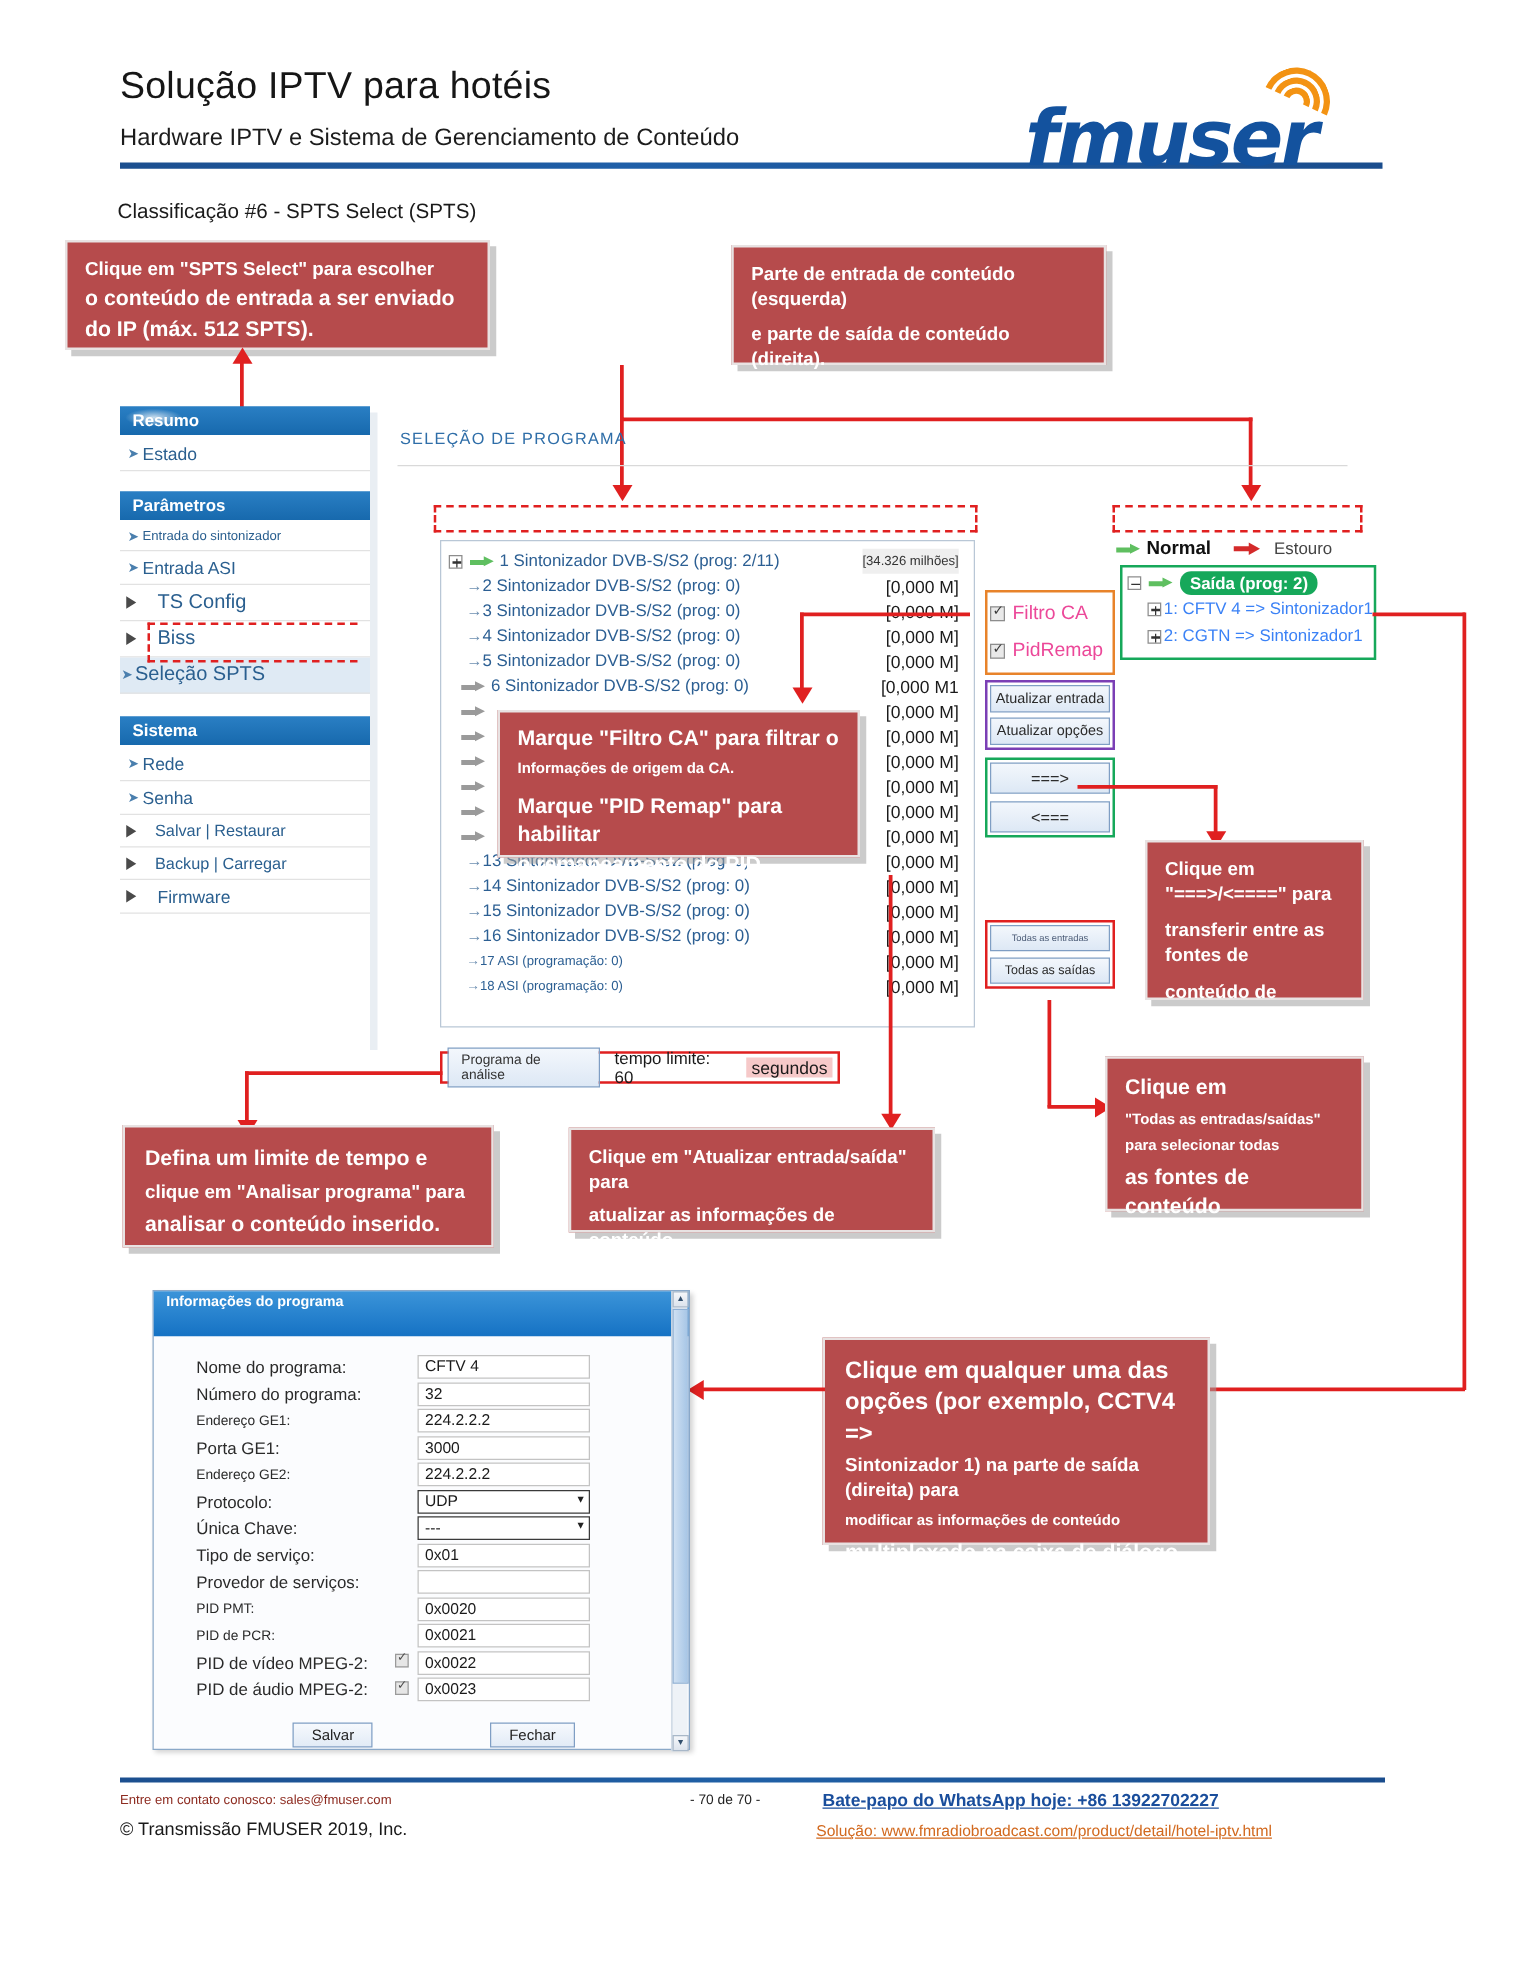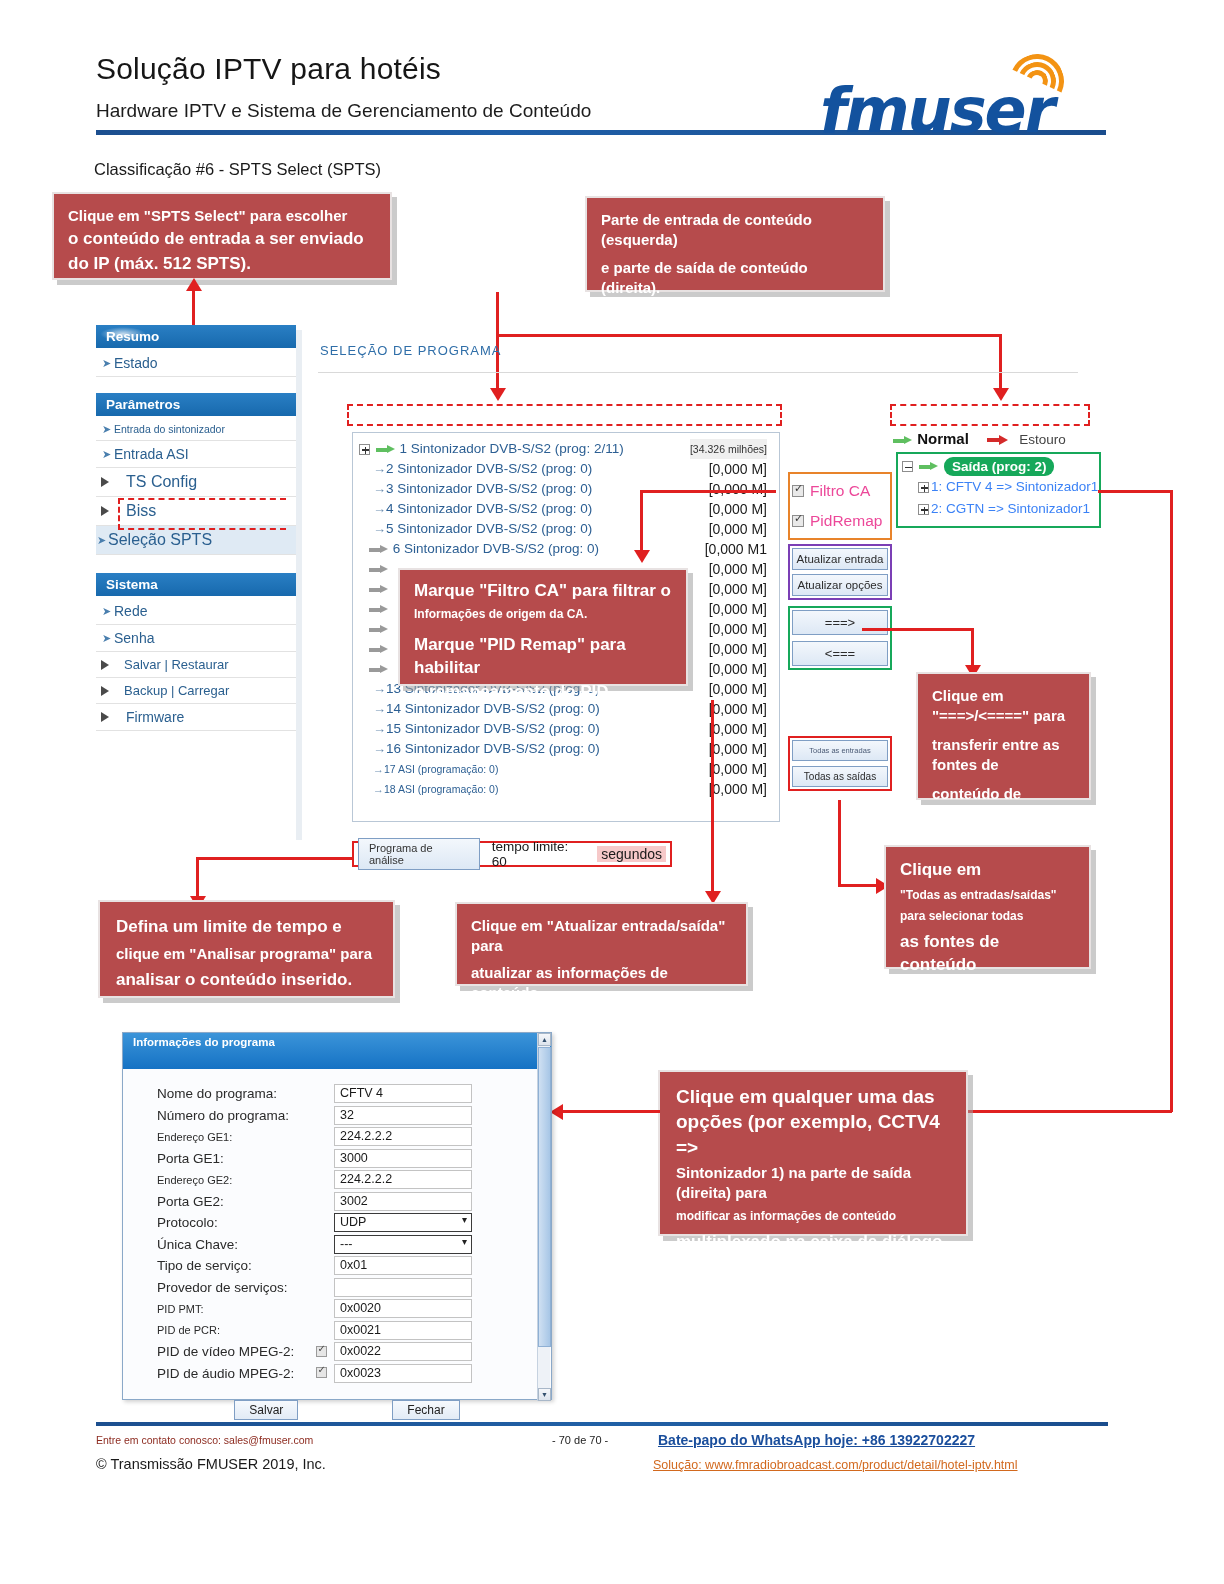--- a/index.html
+++ b/index.html
@@ -514,25 +514,20 @@
         <div class="flabel s1">Porta GE1:</div>
         <div class="fchk"></div>
         <div class="finput">3000</div>
       </div>
     <div class="frow">
         <div class="flabel s2">Endereço GE2:</div>
         <div class="fchk"></div>
         <div class="finput">224.2.2.2</div>
       </div>
     <div class="frow">
-        <div class="flabel s1">Porta GE2:</div>
-        <div class="fchk"></div>
-        <div class="finput">3002</div>
-      </div>
-    <div class="frow">
         <div class="flabel s1">Protocolo:</div>
         <div class="fchk"></div>
         <div class="finput sel">UDP</div>
       </div>
     <div class="frow">
         <div class="flabel s1">Única Chave:</div>
         <div class="fchk"></div>
         <div class="finput sel">---</div>
       </div>
     <div class="frow">

